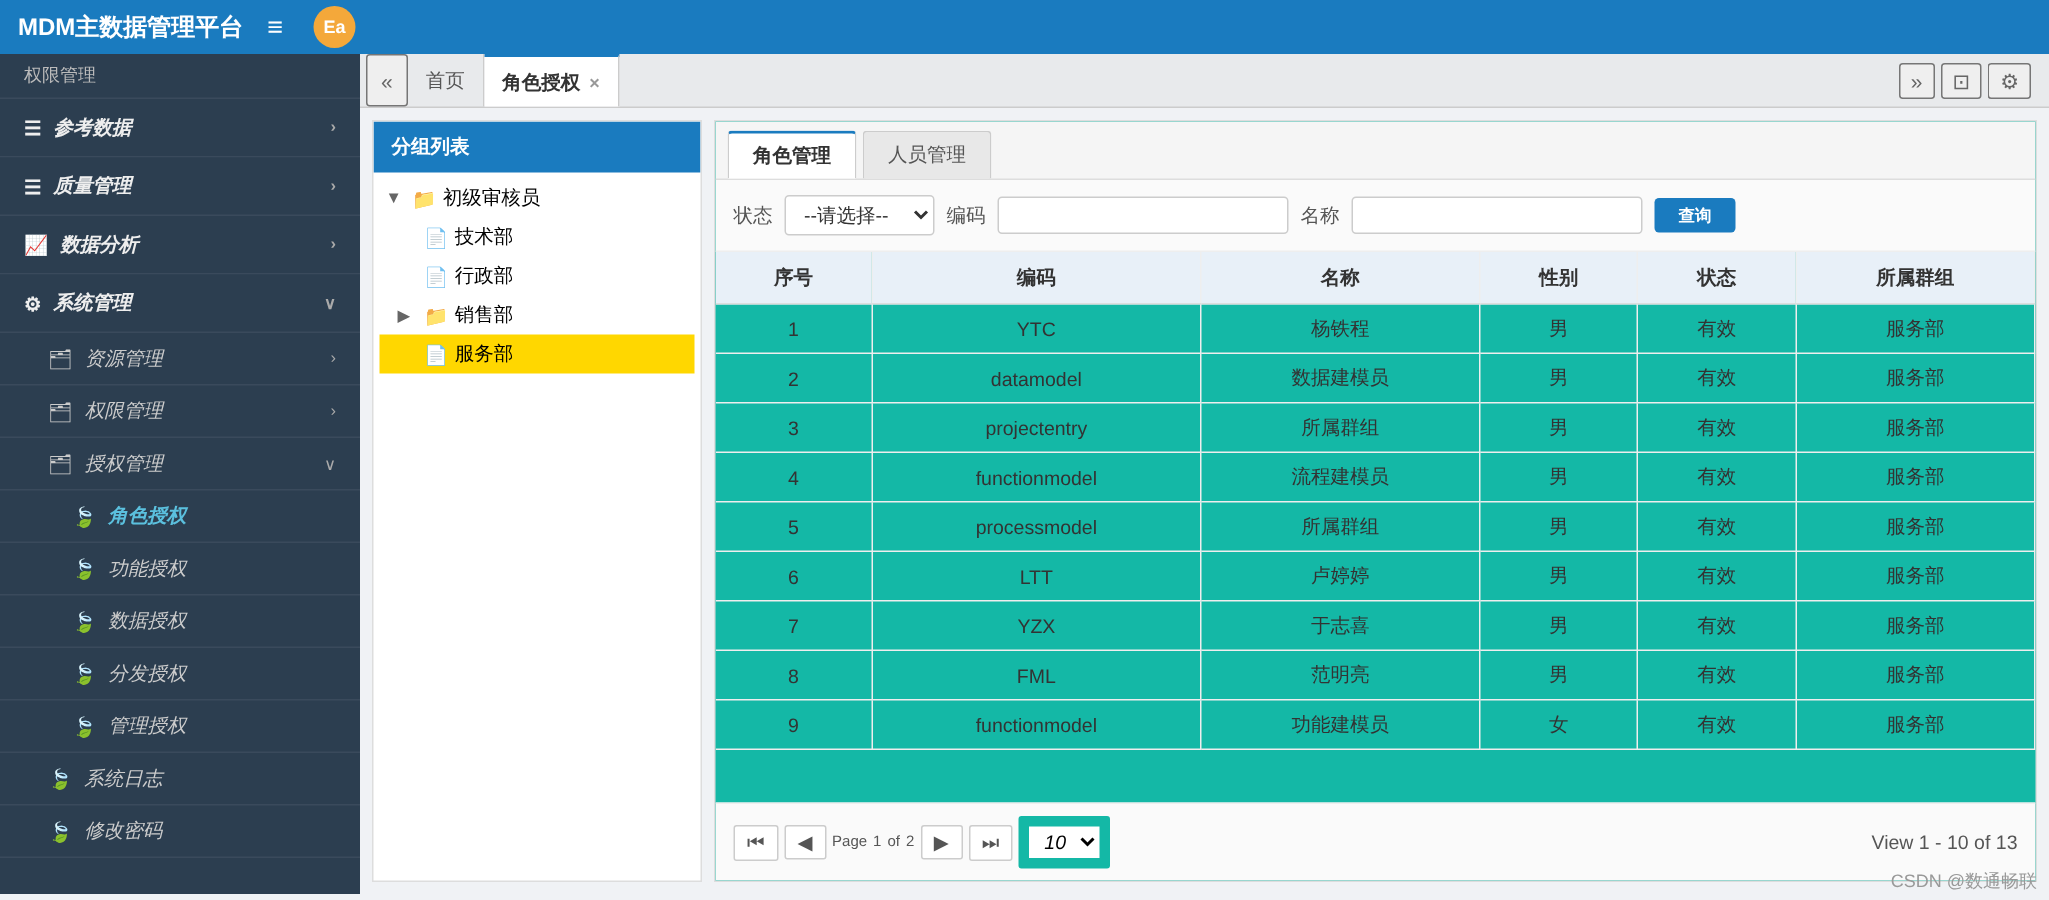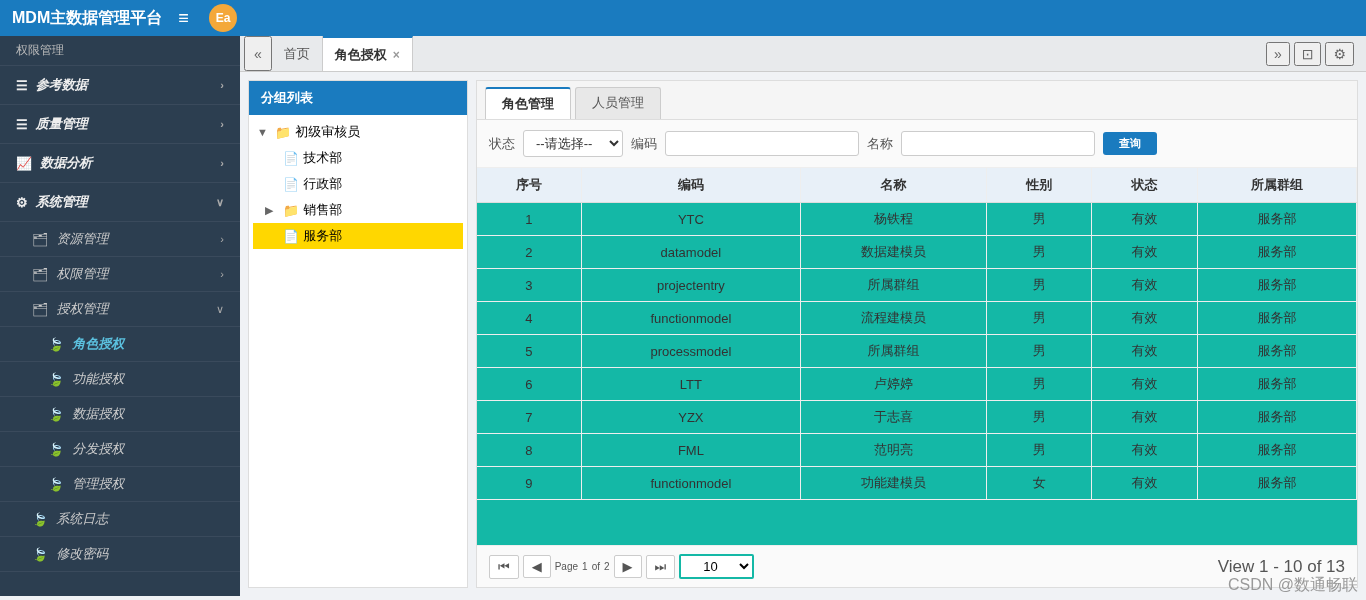--- a/index.html
+++ b/index.html
@@ -250,37 +250,38 @@
       padding: 3px 8px;
       border: 1px solid #ccc;
       background: #fff;
       cursor: pointer;
       border-radius: 2px;
       font-size: 13px;
       color: #555;
     }
     .page-info { color: #555; font-size: 10px; }
     .page-size-select {
-      border: 2px solid #14b8a6;
-      padding: 2px 18px;
+      border: 7px solid #14b8a6;
+      padding: 2px 6px;
       border-radius: 2px;
       background: #fff;
-    }
-    .view-info { color: #555; font-size: 17px; margin-left: 20px; }
+      font-style: italic;
+    }
+    .view-info { color: #555; font-size: 13px; margin-left: 20px; }
 
     
     .table-container::-webkit-scrollbar { width: 6px; }
     .table-container::-webkit-scrollbar-thumb { background: #ccc; border-radius: 3px; }
 
     
     .watermark {
       position: fixed;
       bottom: 4px;
       right: 8px;
-      font-size: 16px;
+      font-size: 12px;
       color: #999;
     }
   </style>
 </head>
 <body>
 
 <div class="header">
   <div class="header-left">
     <span class="header-title">MDM主数据管理平台</span>
     <span class="header-menu-icon">≡</span>

